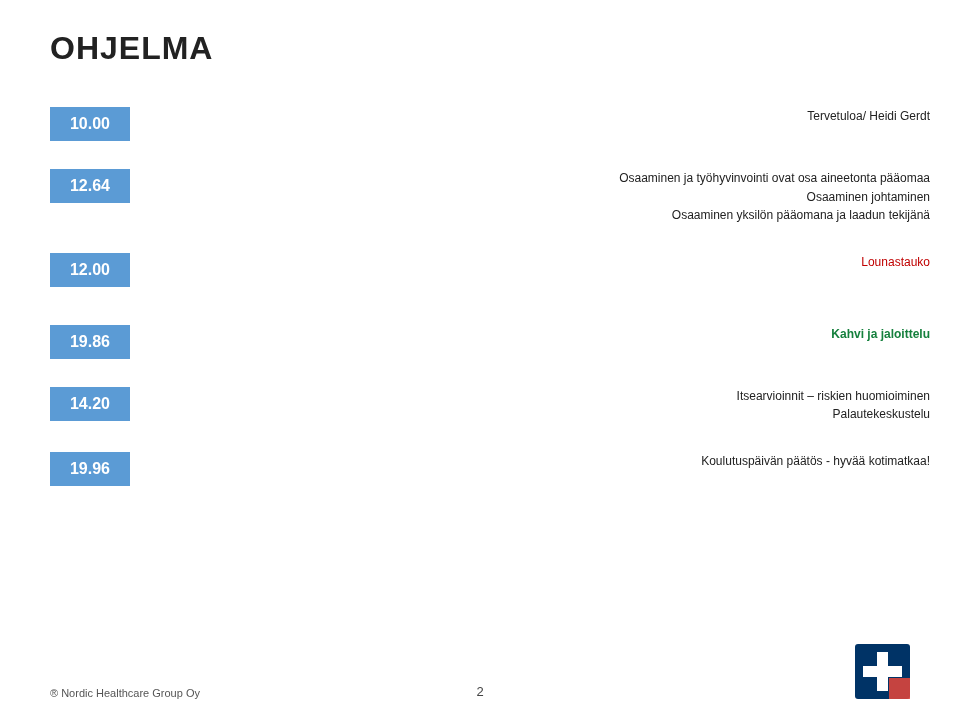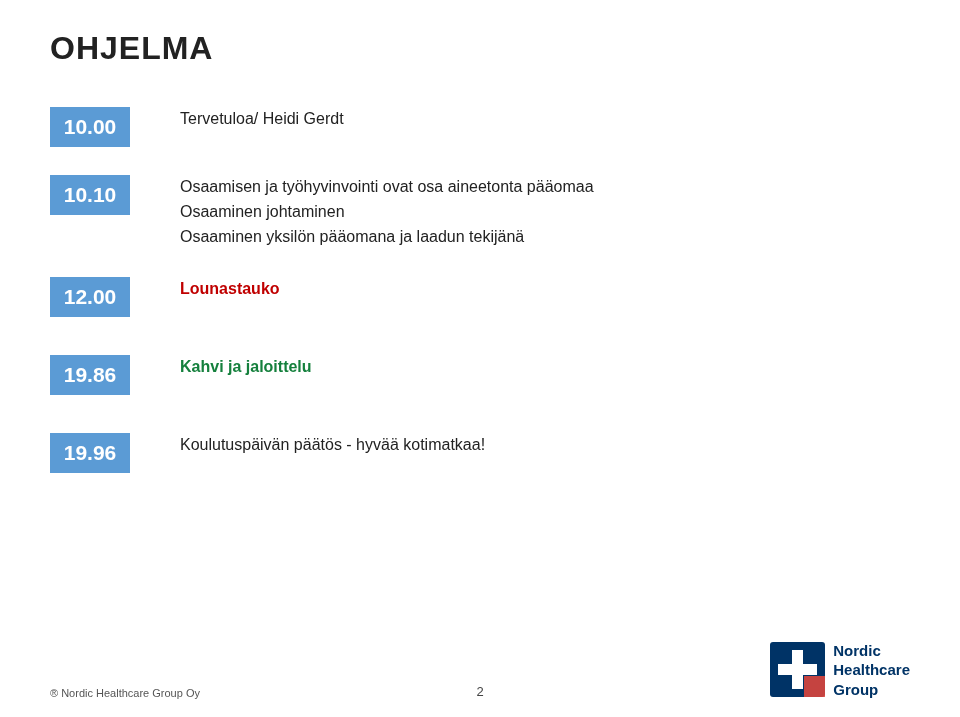--- a/index.html
+++ b/index.html
@@ -40,33 +40,34 @@
 
     .time-cell {
       width: 110px;
       padding: 6px 10px 6px 0;
       vertical-align: top;
     }
 
     .time-box {
       background-color: #5b9bd5;
       color: #ffffff;
-      font-size: 21px;
+      font-size: 16px;
       font-weight: bold;
       text-align: center;
       padding: 8px 12px;
       display: inline-block;
       min-width: 80px;
     }
 
     .content-cell {
       padding: 6px 0 6px 20px;
       vertical-align: top;
-      font-size: 16px;
+      font-size: 12px;
       line-height: 1.55;
+      text-align: right;
     }
 
     .content-cell .sub-item {
       display: block;
     }
 
     .spacer-row td {
       height: 10px;
     }
 
@@ -137,50 +138,57 @@
         <tr class="schedule-row">
           <td class="time-cell"><div class="time-box">10.00</div></td>
           <td class="content-cell">
             <span class="sub-item">Tervetuloa/ Heidi Gerdt</span>
           </td>
         </tr>
         <tr class="spacer-row">
           <td colspan="2" style="height: 4px;"></td>
         </tr>
         <tr class="schedule-row">
-          <td class="time-cell"><div class="time-box">10.10</div></td>
-          <td class="content-cell">
-            <span class="sub-item">Osaamisen ja työhyvinvointi ovat osa aineetonta pääomaa</span>
+          <td class="time-cell"><div class="time-box">12.64</div></td>
+          <td class="content-cell">
+            <span class="sub-item">Osaaminen ja työhyvinvointi ovat osa aineetonta pääomaa</span>
             <span class="sub-item">Osaaminen johtaminen</span>
             <span class="sub-item">Osaaminen yksilön pääomana ja laadun tekijänä</span>
           </td>
         </tr>
         <tr class="spacer-row">
           <td colspan="2" style="height: 4px;"></td>
         </tr>
         <tr class="schedule-row">
           <td class="time-cell"><div class="time-box">12.00</div></td>
           <td class="content-cell">
-            <span class="sub-item" style="color: rgb(192, 0, 0); font-weight: 700;">Lounastauko</span>
+            <span class="sub-item" style="color: rgb(192, 0, 0); font-weight: 400;">Lounastauko</span>
           </td>
         </tr>
         <tr class="spacer-row">
           <td colspan="2" style="height: 4px;"></td>
         </tr>
         <tr class="spacer-row">
           <td colspan="2" style="height: 4px;"></td>
         </tr>
         <tr class="schedule-row">
           <td class="time-cell"><div class="time-box">19.86</div></td>
           <td class="content-cell">
             <span class="sub-item" style="color: #15803d; font-weight: 600;">Kahvi ja jaloittelu</span>
           </td>
         </tr>
         <tr class="spacer-row">
           <td colspan="2" style="height: 4px;"></td>
+        </tr>
+        <tr class="schedule-row">
+          <td class="time-cell"><div class="time-box">14.20</div></td>
+          <td class="content-cell">
+            <span class="sub-item">Itsearvioinnit – riskien huomioiminen</span>
+            <span class="sub-item">Palautekeskustelu</span>
+          </td>
         </tr>
         <tr class="spacer-row">
           <td colspan="2" style="height: 4px;"></td>
         </tr>
         <tr class="schedule-row">
           <td class="time-cell"><div class="time-box">19.96</div></td>
           <td class="content-cell">
             <span class="sub-item">Koulutuspäivän päätös - hyvää kotimatkaa!</span>
           </td>
         </tr>
@@ -199,21 +207,16 @@
       <div class="nhg-logo">
         <svg class="nhg-icon" viewBox="0 0 55 55" xmlns="http://www.w3.org/2000/svg">
 
           <rect x="0" y="0" width="55" height="55" fill="#003366" rx="3"></rect>
 
           <rect x="22" y="8" width="11" height="39" fill="white"></rect>
           <rect x="8" y="22" width="39" height="11" fill="white"></rect>
 
           <polygon points="34,34 55,34 55,55 34,55" fill="#e8463a" opacity="0.85"></polygon>
         </svg>
-        <div class="nhg-text">
-          <div class="nordic">Nordic</div>
-          <div class="healthcare">Healthcare</div>
-          <div class="group">Group</div>
-        </div>
       </div>
     </div>
   </div>
 </div>
 
 </body></html>

